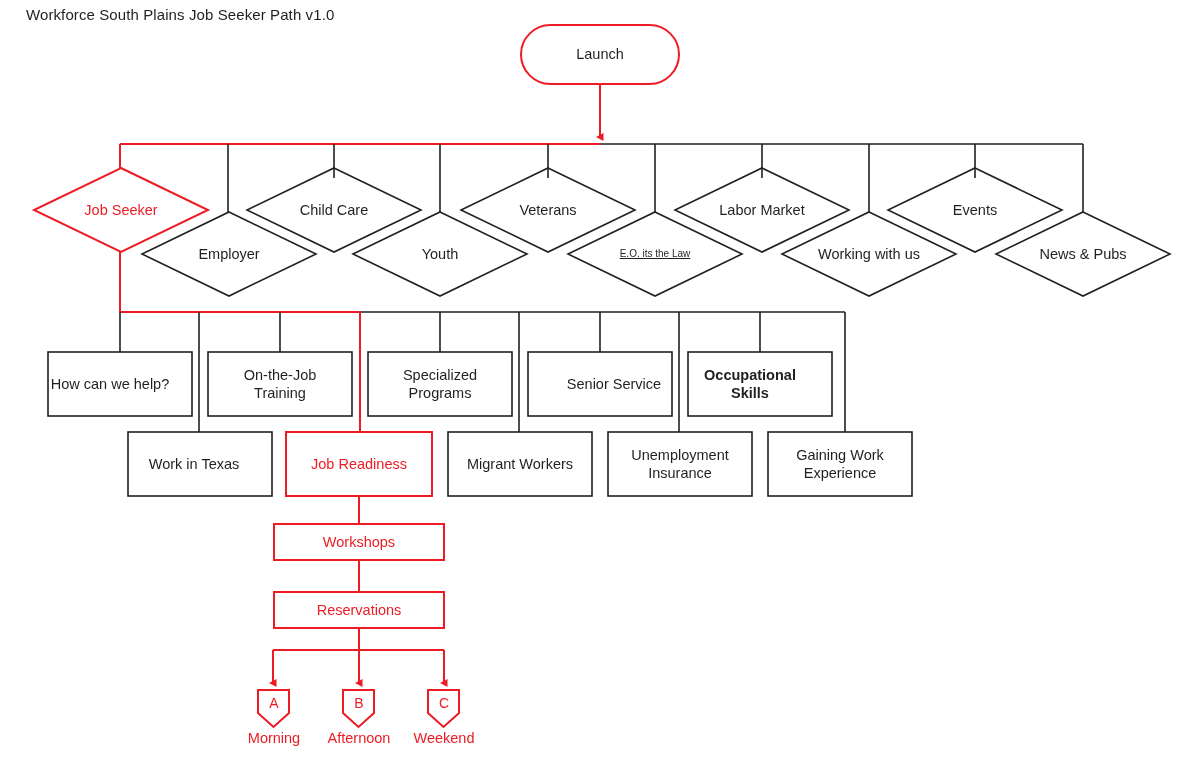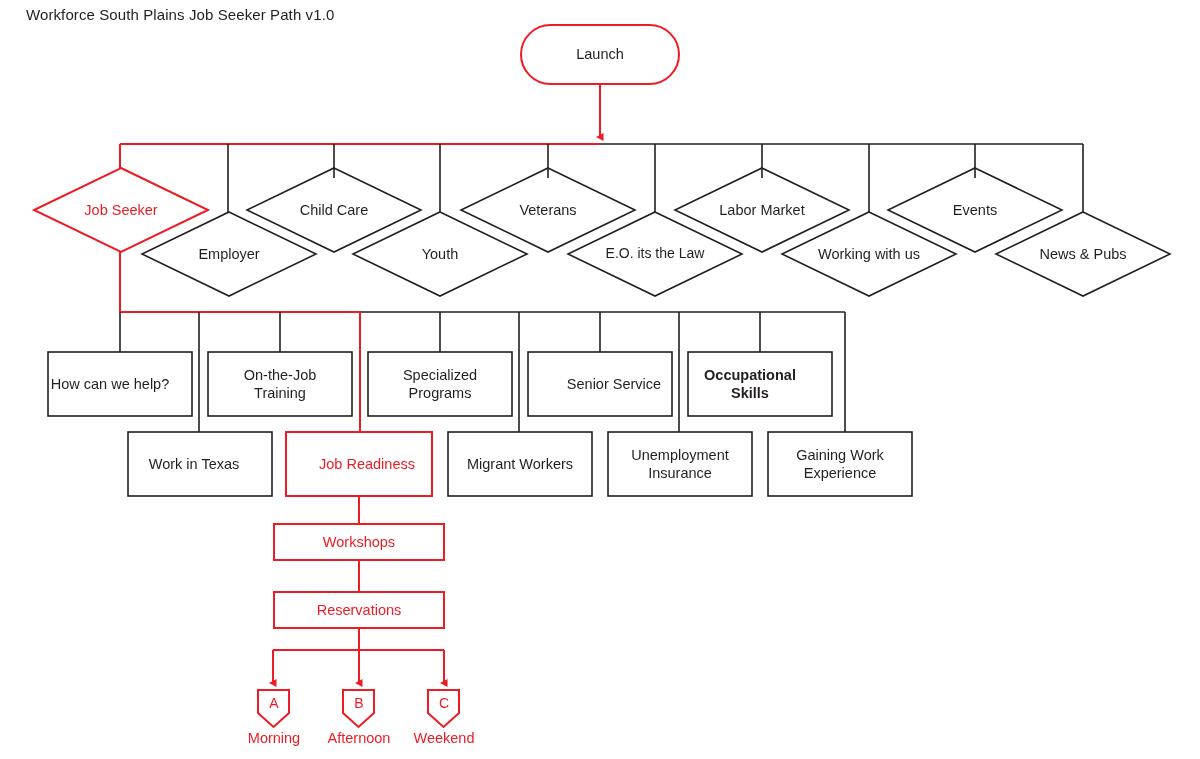--- a/index.html
+++ b/index.html
@@ -36,21 +36,21 @@
     align-items: center;
     justify-content: center;
     text-align: center;
     font-size: 14.5px;
     line-height: 1.25;
     color: #231f20;
     pointer-events: none;
     white-space: pre-line;
   }
   .node-label.red-text { color: #ed1c24; }
-  .node-label.small { font-size: 14px; }
+  .node-label.small { font-size: 10px; text-decoration: underline; }
   .pent-letter {
     position: absolute;
     font-size: 14px;
     color: #ed1c24;
     text-align: center;
     width: 40px;
   }
   .pent-caption {
     position: absolute;
     font-size: 14.5px;
@@ -225,21 +225,21 @@
 <div class="node-label small" style="left:585px; top:240px; width:140px; height:28px;">E.O. its the Law</div>
 <div class="node-label" style="left:692px; top:196px; width:140px; height:28px;">Labor Market</div>
 <div class="node-label" style="left:799px; top:240px; width:140px; height:28px;">Working with us</div>
 <div class="node-label" style="left:905px; top:196px; width:140px; height:28px;">Events</div>
 <div class="node-label" style="left:1013px; top:240px; width:140px; height:28px;">News &amp; Pubs</div>
 
 <div class="node-label" style="left:48px; top:352px; width:124px; height:64px;">How can we help?</div>
 <div class="node-label" style="left:128px; top:432px; width:132px; height:64px;">Work in Texas</div>
 <div class="node-label" style="left:208px; top:352px; width:144px; height:64px;">On-the-Job
 Training</div>
-<div class="node-label red-text" style="left:286px; top:432px; width:146px; height:64px;padding-left:8px;">Job Readiness</div>
+<div class="node-label red-text" style="left:286px; top:432px; width:146px; height:64px;">Job Readiness</div>
 <div class="node-label" style="left:368px; top:352px; width:144px; height:64px;">Specialized
 Programs</div>
 <div class="node-label" style="left:448px; top:432px; width:144px; height:64px;">Migrant Workers</div>
 <div class="node-label" style="left:528px; top:352px; width:172px; height:64px;">Senior Service</div>
 <div class="node-label" style="left:608px; top:432px; width:144px; height:64px;">Unemployment
 Insurance</div>
 <div class="node-label" style="left:688px; top:352px; width:124px; height:64px;font-weight:bold;">Occupational
 Skills</div>
 <div class="node-label" style="left:768px; top:432px; width:144px; height:64px;">Gaining Work
 Experience</div>

